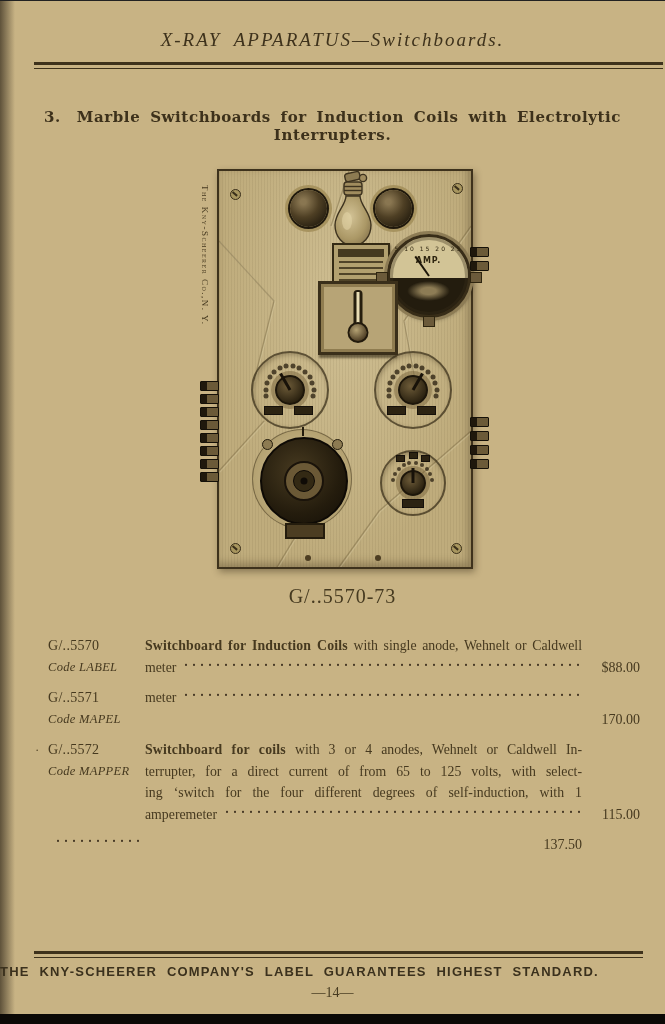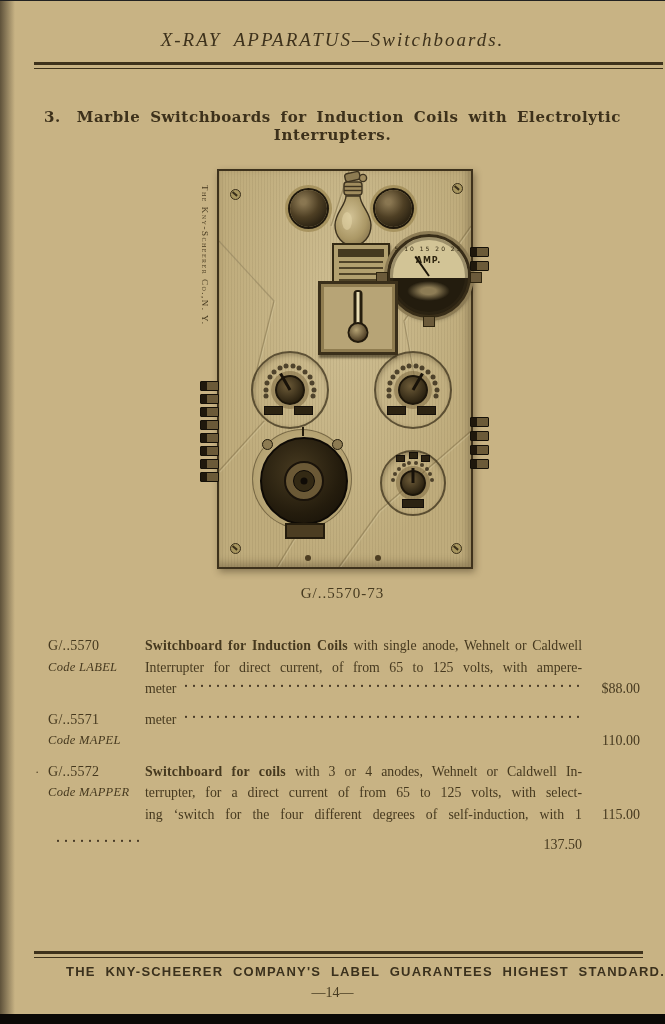--- a/index.html
+++ b/index.html
@@ -81,40 +81,40 @@
       border-radius:50%;background:#6b5936;border:2px solid #1a130a;}
   .rheo-knob-inner{position:absolute;left:50%;top:50%;width:20px;height:20px;transform:translate(-50%,-50%);
       border-radius:50%;background:#332914;border:1px solid #0f0b06;}
   .rheo-dot{position:absolute;left:50%;top:50%;width:7px;height:7px;transform:translate(-50%,-50%);
       border-radius:50%;background:#0f0b06;}
   .rheo-tab{position:absolute;width:9px;height:9px;border-radius:50%;background:#8d7b52;border:1px solid #241c0d;}
   .rheo-tick{position:absolute;left:50%;top:-3px;width:2px;height:9px;background:#241c0d;}
   .rheo-bracket{position:absolute;left:66px;top:352px;width:36px;height:12px;background:#4c3d22;border:2px solid #241c0d;}
   .term{position:absolute;width:17px;height:8px;border-radius:1px;border:1px solid #141008;
       background:linear-gradient(90deg,#1f180c 0 35%, #6b5a38 35% 100%);}
-  .caption{position:absolute;top:584px;left:0;right:0;text-align:center;font-size:15px;
+  .caption{position:absolute;top:584px;left:0;right:0;text-align:center;font-size:20px;
       letter-spacing:1px;color:#463a20;padding-left:20px;}
   
   .entries{position:absolute;top:634px;left:48px;width:592px;font-size:13.8px;line-height:21.5px;color:#46391f;}
   .entry{position:relative;display:grid;grid-template-columns:97px 1fr 58px;margin-bottom:9px;}
   .entry-mark{position:absolute;left:-13px;top:0;font-size:13px;color:#5a4a2c;}
   .cat-no{font-size:14px;letter-spacing:.3px;}
   .cat-code{font-style:italic;font-size:12.5px;letter-spacing:.3px;}
   .jline{text-align:justify;text-align-last:justify;white-space:nowrap;overflow:hidden;}
   .lline{display:flex;align-items:baseline;white-space:nowrap;}
   .leader{flex:1 1 auto;height:1em;margin-left:6px;
       background-image:radial-gradient(circle,#4a3c28 1.1px,rgba(0,0,0,0) 1.3px);
       background-size:8px 100%;background-position:0 74%;background-repeat:repeat-x;}
   .bold{font-weight:bold;letter-spacing:.2px;}
   .entry-price{text-align:right;align-self:end;font-size:14px;}
   .entry-price.price-top{align-self:start;}
   .note{margin-top:14px;text-align:center;font-style:italic;font-size:14.2px;letter-spacing:.4px;word-spacing:3px;color:#4a3c20;}
   
   .footer-rules{position:absolute;top:950px;left:34px;right:22px;}
-  .slogan{position:absolute;top:963px;left:0;right:0;text-align:right;
+  .slogan{position:absolute;top:963px;left:0;right:0;text-align:left;
       font-family:"Liberation Sans",sans-serif;font-weight:bold;font-size:13px;
       letter-spacing:1.2px;word-spacing:5px;color:#3b311d;}
   .pagenum{position:absolute;top:984px;left:0;right:0;text-align:center;font-size:14px;color:#463a20;}
 </style>
 </head>
 <body>
 
 <div class="page">
   <div class="left-shadow"></div>
 
@@ -296,53 +296,56 @@
 
   <div class="entries">
 
     <div class="entry">
       <div>
         <div class="cat-no">G/..5570</div>
         <div class="cat-code">Code LABEL</div>
       </div>
       <div>
         <div class="jline"><span class="bold">Switchboard for Induction Coils</span><span> with single anode, Wehnelt or Caldwell</span></div>
-        <div class="jline"><span>Interrupter for direct current, of from 65 to 125 volts, with ampere-</span></div>
         <div class="lline">
             <span>meter</span>
             <span class="leader"></span>
           </div>
       </div>
       <div class="entry-price">$88.00</div>
     </div>
 
     <div class="entry">
       <div>
         <div class="cat-no">G/..5571</div>
         <div class="cat-code">Code MAPEL</div>
       </div>
       <div>
         <div class="lline">
             <span>meter</span>
             <span class="leader"></span>
           </div>
       </div>
-      <div class="entry-price">110.00</div>
+      <div class="entry-price">170.00</div>
     </div>
 
     <div class="entry">
       <span class="entry-mark">·</span>
       <div>
         <div class="cat-no">G/..5572</div>
         <div class="cat-code">Code MAPPER</div>
       </div>
       <div>
         <div class="jline"><span class="bold">Switchboard for coils</span><span> with 3 or 4 anodes, Wehnelt or Caldwell In-</span></div>
         <div class="jline"><span>terrupter, for a direct current of from 65 to 125 volts, with select-</span></div>
         <div class="jline"><span>ing ‘switch for the four different degrees of self-induction, with 1</span></div>
+        <div class="lline">
+            <span>amperemeter</span>
+            <span class="leader"></span>
+          </div>
       </div>
       <div class="entry-price">115.00</div>
     </div>
 
     <div class="entry">
       <div>
         <div class="lline">
             <span class="leader"></span>
           </div>
       </div>

